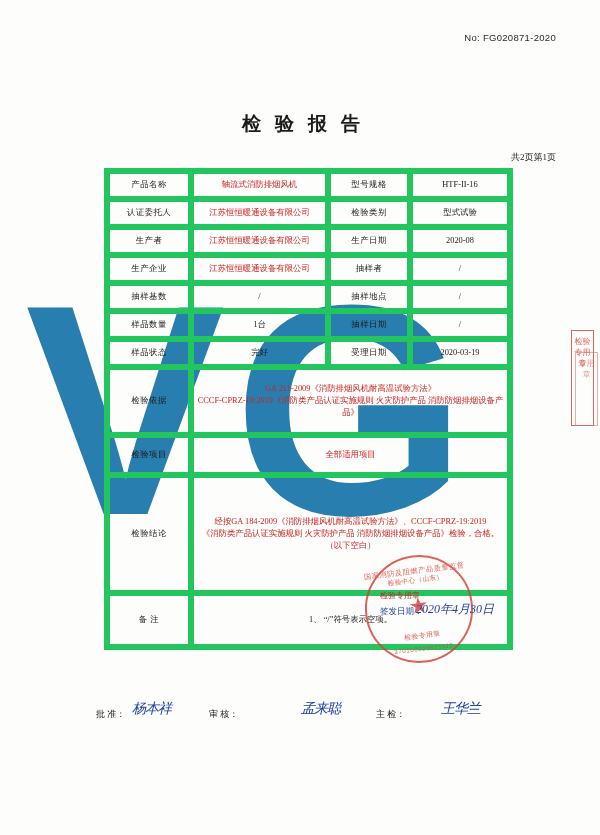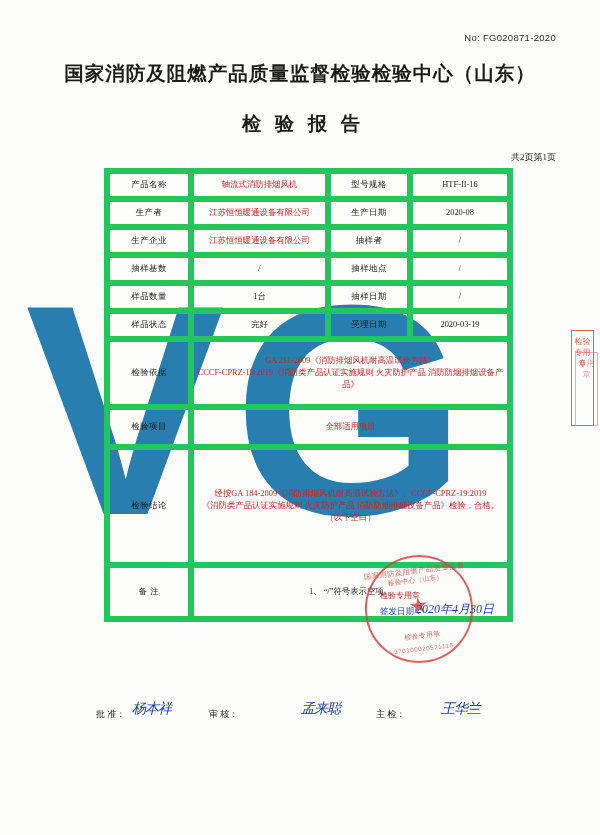--- a/index.html
+++ b/index.html
@@ -139,32 +139,37 @@
 
 <div class="page">
 
   <div class="wm">VG</div>
 
   <div class="docno">
     <span>No:</span>
     <span>FG020871-2020</span>
   </div>
 
-  <h1 class="title">国家消防及阻燃产品质量监督检验检验中心（山东）</h1>
   <h2 class="subtitle">检验报告</h2>
 
   <div class="pageinfo">共2页第1页</div>
 
   <table class="rep">
     <tbody>
         <tr class="r">
       <td class="lbl">产品名称</td>
       <td class="val redtxt">轴流式消防排烟风机</td>
       <td class="lbl2">型号规格</td>
       <td class="val2">HTF-II-16</td>
+    </tr>
+    <tr class="r">
+      <td class="lbl">认证委托人</td>
+      <td class="val redtxt">江苏恒恒暖通设备有限公司</td>
+      <td class="lbl2">检验类别</td>
+      <td class="val2">型式试验</td>
     </tr>
     <tr class="r">
       <td class="lbl">生产者</td>
       <td class="val redtxt">江苏恒恒暖通设备有限公司</td>
       <td class="lbl2">生产日期</td>
       <td class="val2">2020-08</td>
     </tr>
     <tr class="r">
       <td class="lbl">生产企业</td>
       <td class="val redtxt">江苏恒恒暖通设备有限公司</td>

